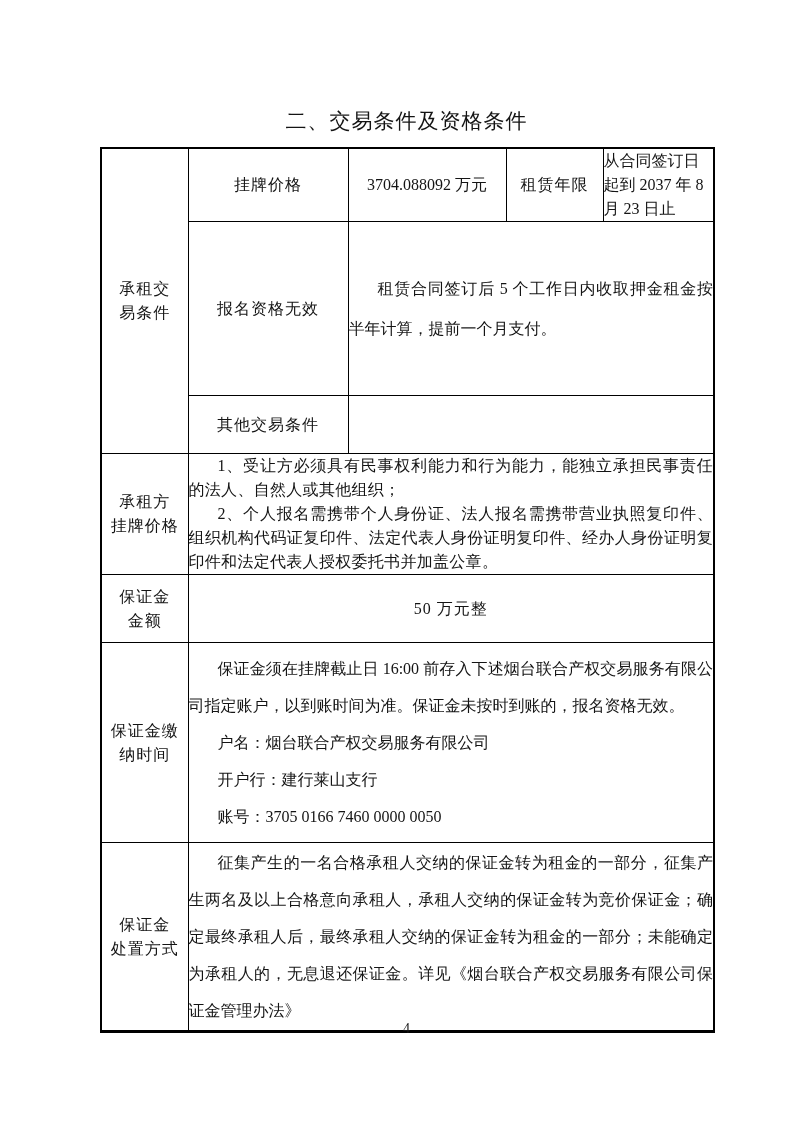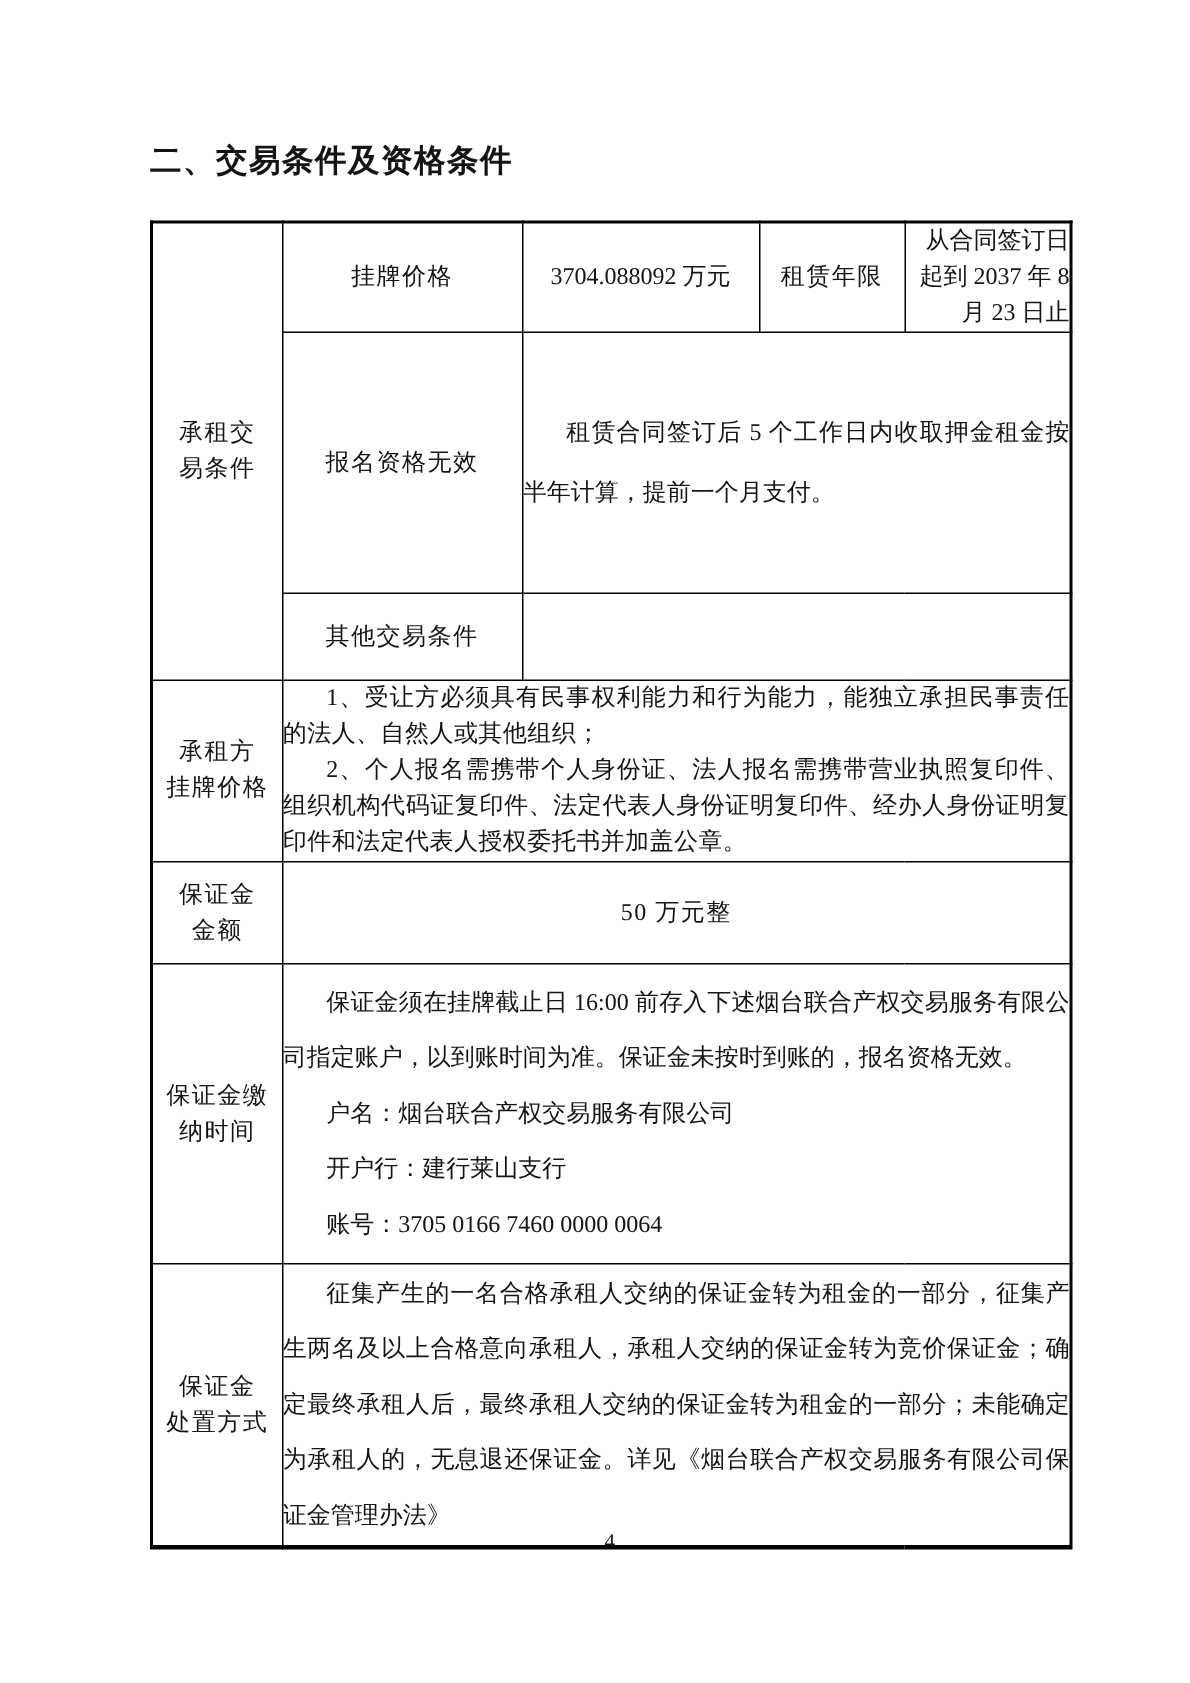--- a/index.html
+++ b/index.html
@@ -2,37 +2,37 @@
 <html><head>
 <meta charset="utf-8">
 <style>
   html,body{margin:0;padding:0;}
   body{
     width:793px;height:1122px;background:#ffffff;position:relative;
     font-family:"Liberation Serif","DejaVu Serif",serif;color:#141414;
   }
   .page{position:absolute;inset:0;background:#fff;overflow:hidden;}
   .doc-title{
-    position:absolute;top:93px;left:100px;width:613px;margin:0;
-    text-align:left;font-size:21px;font-weight:bold;letter-spacing:1px;
+    position:absolute;top:107px;left:100px;width:613px;margin:0;
+    text-align:center;font-size:21px;font-weight:normal;letter-spacing:1px;
   }
   table.cond{
     position:absolute;top:147px;left:100px;width:613px;
     border-collapse:collapse;table-layout:fixed;
     border:2px solid #000;border-bottom-width:3px;
   }
   table.cond td{
     border:1px solid #000;padding:0;vertical-align:middle;
     font-size:16px;line-height:24px;overflow:hidden;
   }
   tr.r1{height:56px;} tr.r2{height:174px;} tr.r3{height:58px;}
   tr.r4{height:120px;} tr.r5{height:68px;} tr.r6{height:200px;} tr.r7{height:189px;}
   td.hdr{text-align:center;letter-spacing:1px;}
   td.val{text-align:center;}
-  td.datecell{font-size:15px;line-height:18px;text-align:right;letter-spacing:0;}
+  td.datecell{font-size:15px;line-height:18px;text-align:left;letter-spacing:0;}
   .ln{display:block;}
   td.content{padding:0 5px;text-align:justify;text-justify:inter-character;}
   td.content.top{vertical-align:middle;}
   p.para{margin:0;text-indent:29px;}
   .lh38{line-height:40px;}
   .lh24{line-height:24px;letter-spacing:0.3px;}
   .lh37{line-height:37px;}
   td.amount{text-align:center;letter-spacing:1px;}
   .pagenum{
     position:absolute;top:1021px;left:100px;width:613px;
@@ -104,21 +104,21 @@
 
     <tr class="r6">
       <td class="hdr">
         <span class="ln">保证金缴</span>
         <span class="ln">纳时间</span>
       </td>
       <td class="content" colspan="4">
         <p class="para lh37">保证金须在挂牌截止日 16:00 前存入下述烟台联合产权交易服务有限公司指定账户，以到账时间为准。保证金未按时到账的，报名资格无效。</p>
         <p class="para lh37">户名：烟台联合产权交易服务有限公司</p>
         <p class="para lh37">开户行：建行莱山支行</p>
-        <p class="para lh37">账号：3705 0166 7460 0000 0064</p>
+        <p class="para lh37">账号：3705 0166 7460 0000 0050</p>
       </td>
     </tr>
 
     <tr class="r7">
       <td class="hdr">
         <span class="ln">保证金</span>
         <span class="ln">处置方式</span>
       </td>
       <td class="content" colspan="4">
         <p class="para lh37">征集产生的一名合格承租人交纳的保证金转为租金的一部分，征集产生两名及以上合格意向承租人，承租人交纳的保证金转为竞价保证金；确定最终承租人后，最终承租人交纳的保证金转为租金的一部分；未能确定为承租人的，无息退还保证金。详见《烟台联合产权交易服务有限公司保证金管理办法》</p>

